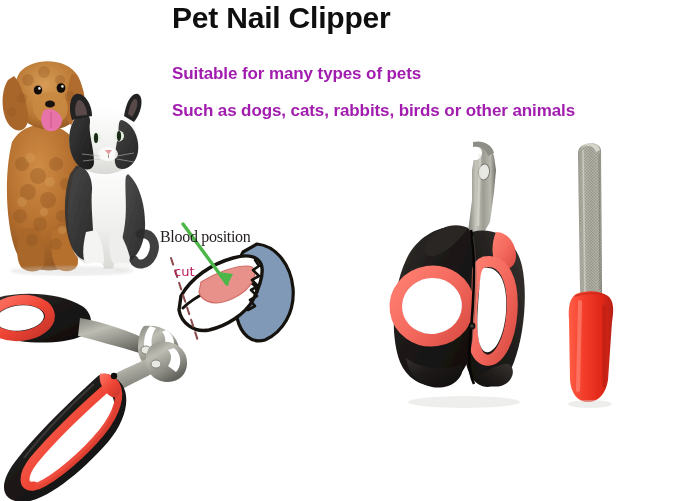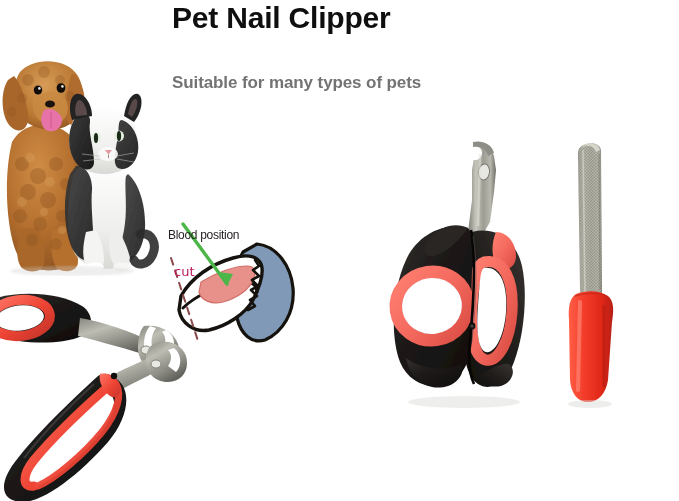--- a/index.html
+++ b/index.html
@@ -3,51 +3,52 @@
 <meta charset="utf-8">
 <style>
   html,body{margin:0;padding:0;background:#fff;}
   body{width:679px;height:501px;overflow:hidden;position:relative;
        font-family:"Liberation Sans","DejaVu Sans",sans-serif;}
   #stage{position:relative;width:679px;height:501px;background:#ffffff;overflow:hidden;}
 
   
   .title{position:absolute;left:172px;top:0px;font-size:30px;font-weight:bold;
          color:#100f0f;letter-spacing:-0.2px;line-height:36px;white-space:nowrap;}
-  .subline{position:absolute;font-size:17px;font-weight:bold;color:#737373;
-           white-space:nowrap;line-height:22px;letter-spacing:-0.1px;margin-top:9px;}
+  .subline{position:absolute;font-size:17px;font-weight:bold;color:#a21caf;
+           white-space:nowrap;line-height:22px;letter-spacing:-0.1px;}
   .sub1{left:172px;top:63px;}
   .sub2{left:172px;top:100px;}
 
   
   .pets{position:absolute;left:0px;top:24px;width:166px;height:252px;}
   .pets svg{display:block;}
 
   
   .diagram{position:absolute;left:165px;top:222px;width:165px;height:128px;}
   .diagram svg{display:block;}
-  .lbl-blood{position:absolute;left:168px;top:228px;font-size:12px;
-             font-family:Liberation Sans, sans-serif;color:#231f1e;white-space:nowrap;
+  .lbl-blood{position:absolute;left:160px;top:228px;font-size:16px;
+             font-family:Liberation Serif, serif;color:#231f1e;white-space:nowrap;
              letter-spacing:-0.3px;}
   .lbl-cut{position:absolute;left:174px;top:264px;font-size:13px;
            font-family:"DejaVu Sans",sans-serif;color:#be185d;white-space:nowrap;}
 
   
   .clipper-main{position:absolute;left:372px;top:140px;width:170px;height:275px;}
   .clipper-bl{position:absolute;left:-6px;top:288px;width:212px;height:215px;}
   .nailfile{position:absolute;left:556px;top:142px;width:100px;height:268px;}
   .clipper-main svg,.clipper-bl svg,.nailfile svg{display:block;}
 </style>
 </head>
 <body>
 
 <div id="stage">
 
   <div class="title">Pet Nail Clipper</div>
   <div class="subline sub1">Suitable for many types of pets</div>
+  <div class="subline sub2">Such as dogs, cats, rabbits, birds or other animals</div>
 
   <div class="pets">
     <svg width="166" height="252" viewBox="0 0 166 252">
       <defs>
         <radialGradient id="furG" cx="40%" cy="30%" r="75%">
           <stop offset="0%" stop-color="#cf8c45"></stop>
           <stop offset="55%" stop-color="#b5702f"></stop>
           <stop offset="100%" stop-color="#8d5320"></stop>
         </radialGradient>
         <radialGradient id="furHead" cx="45%" cy="35%" r="70%">

